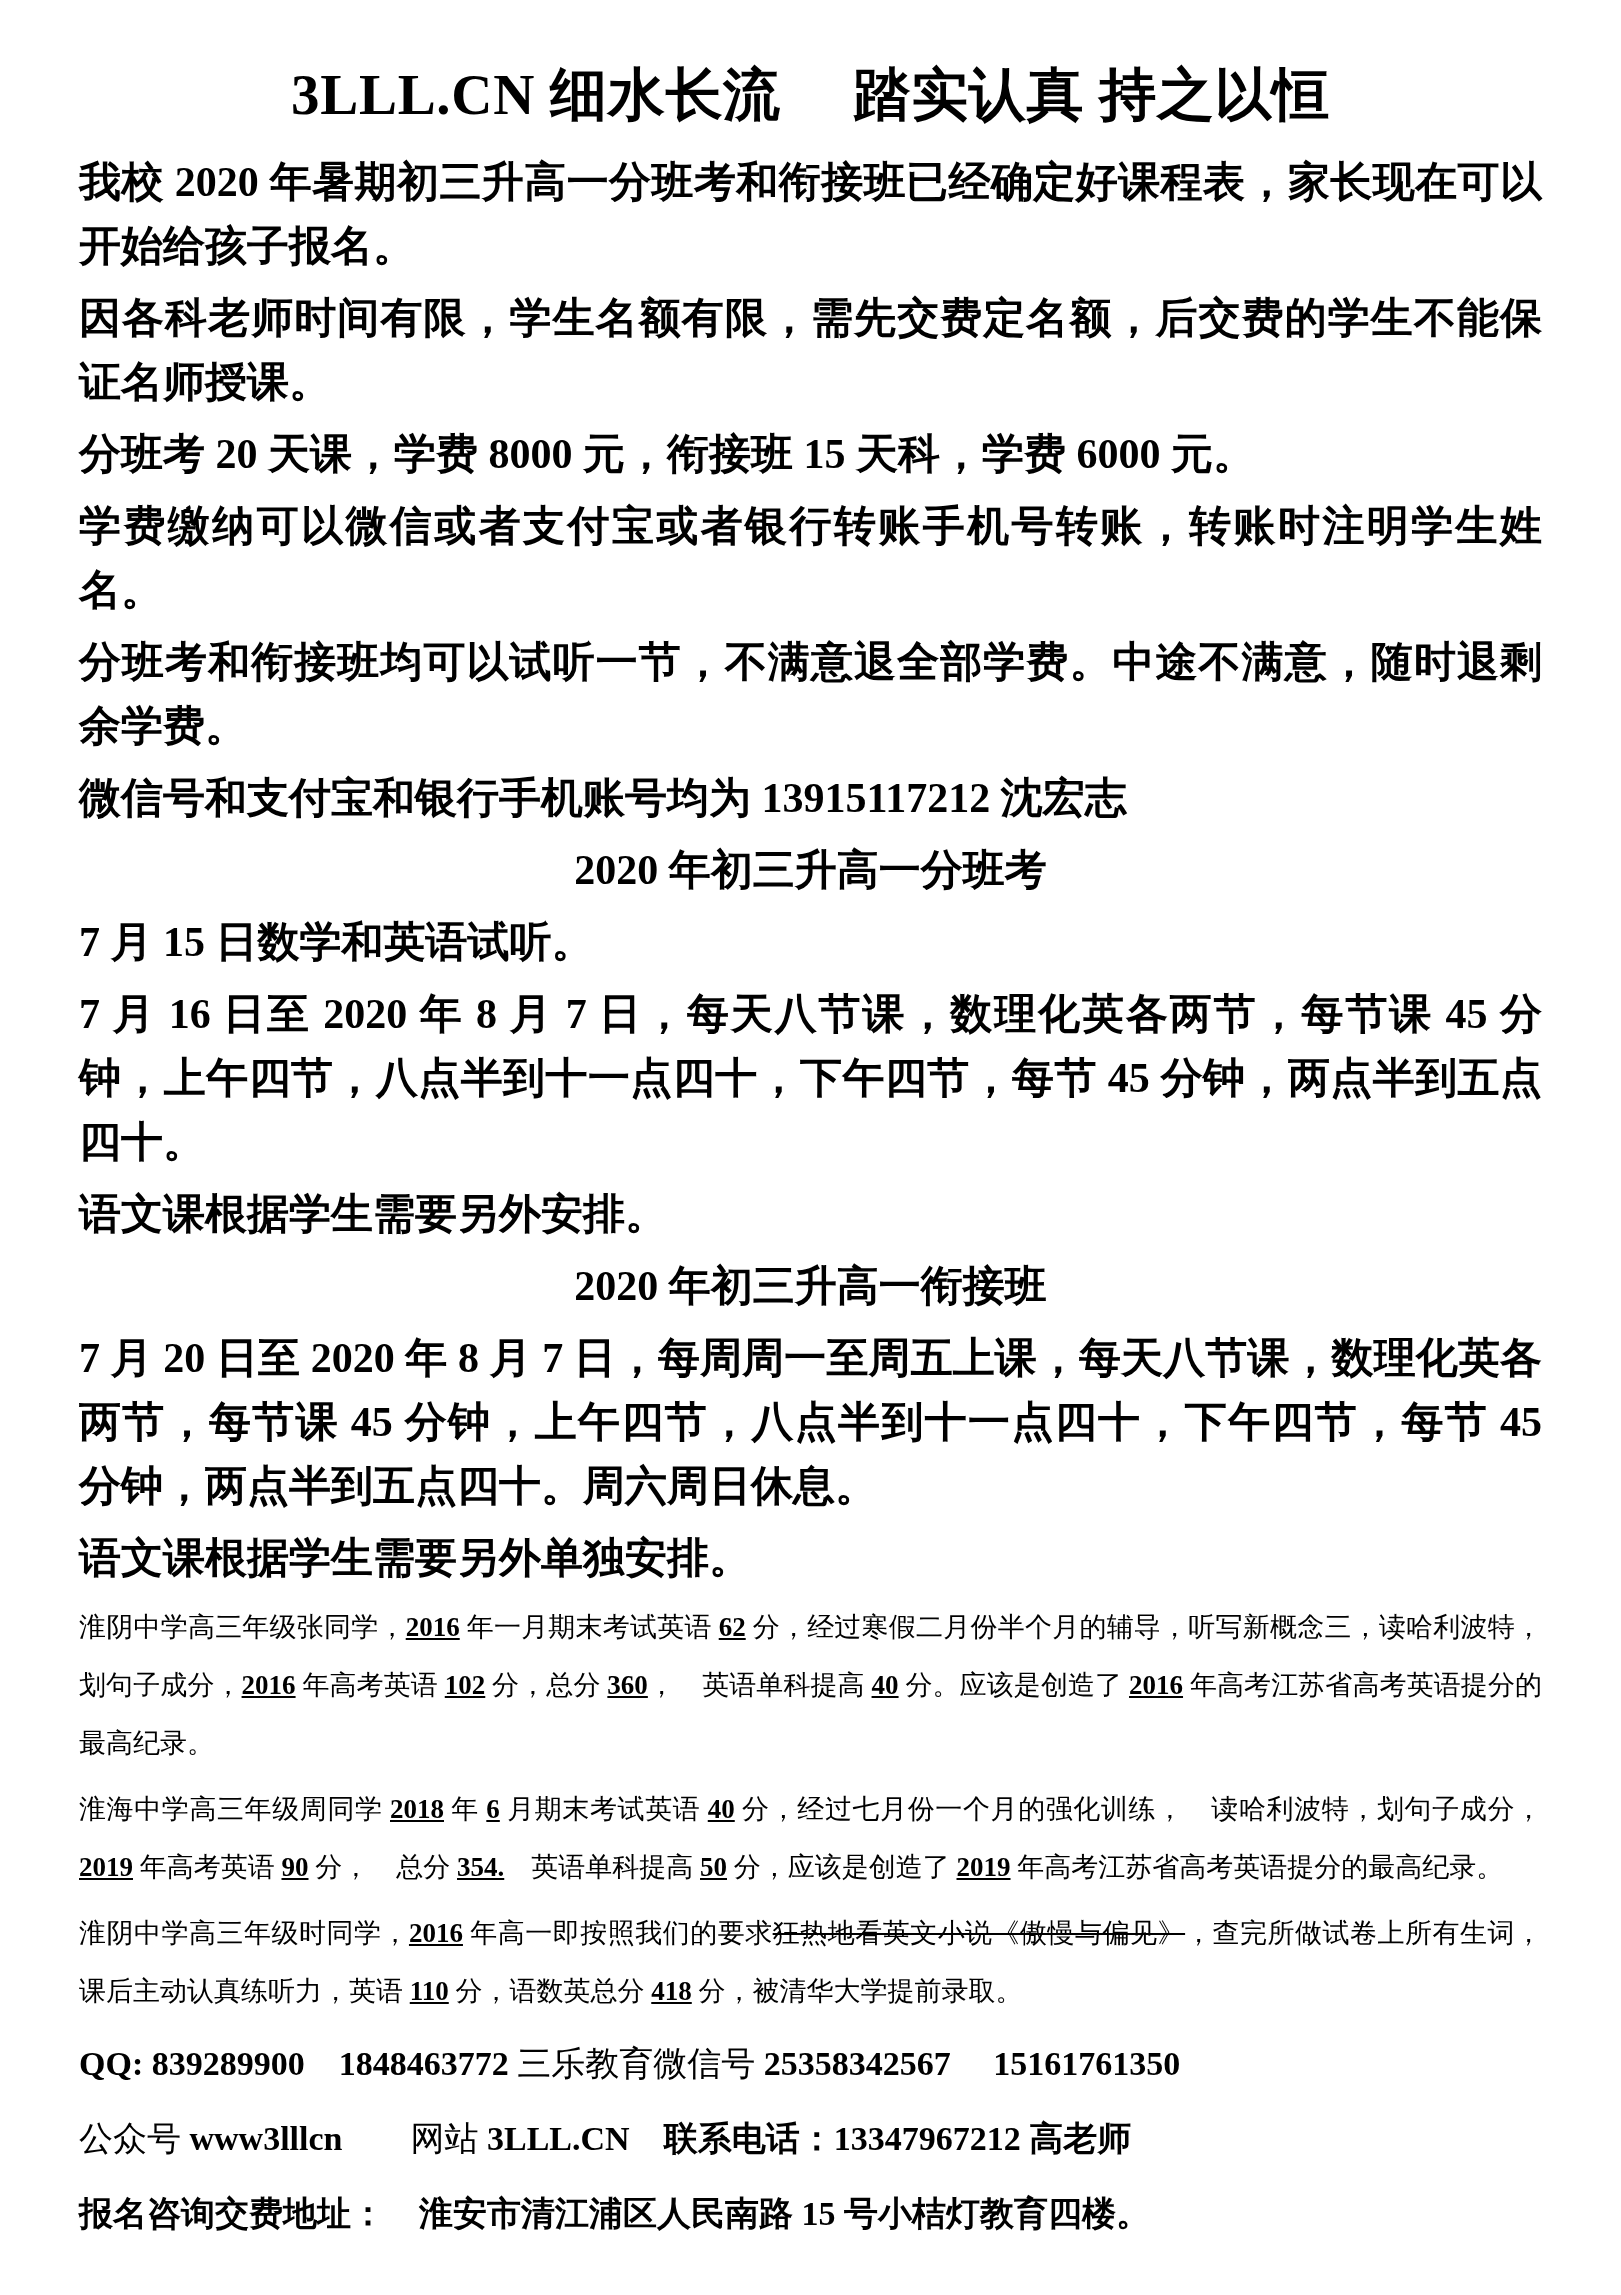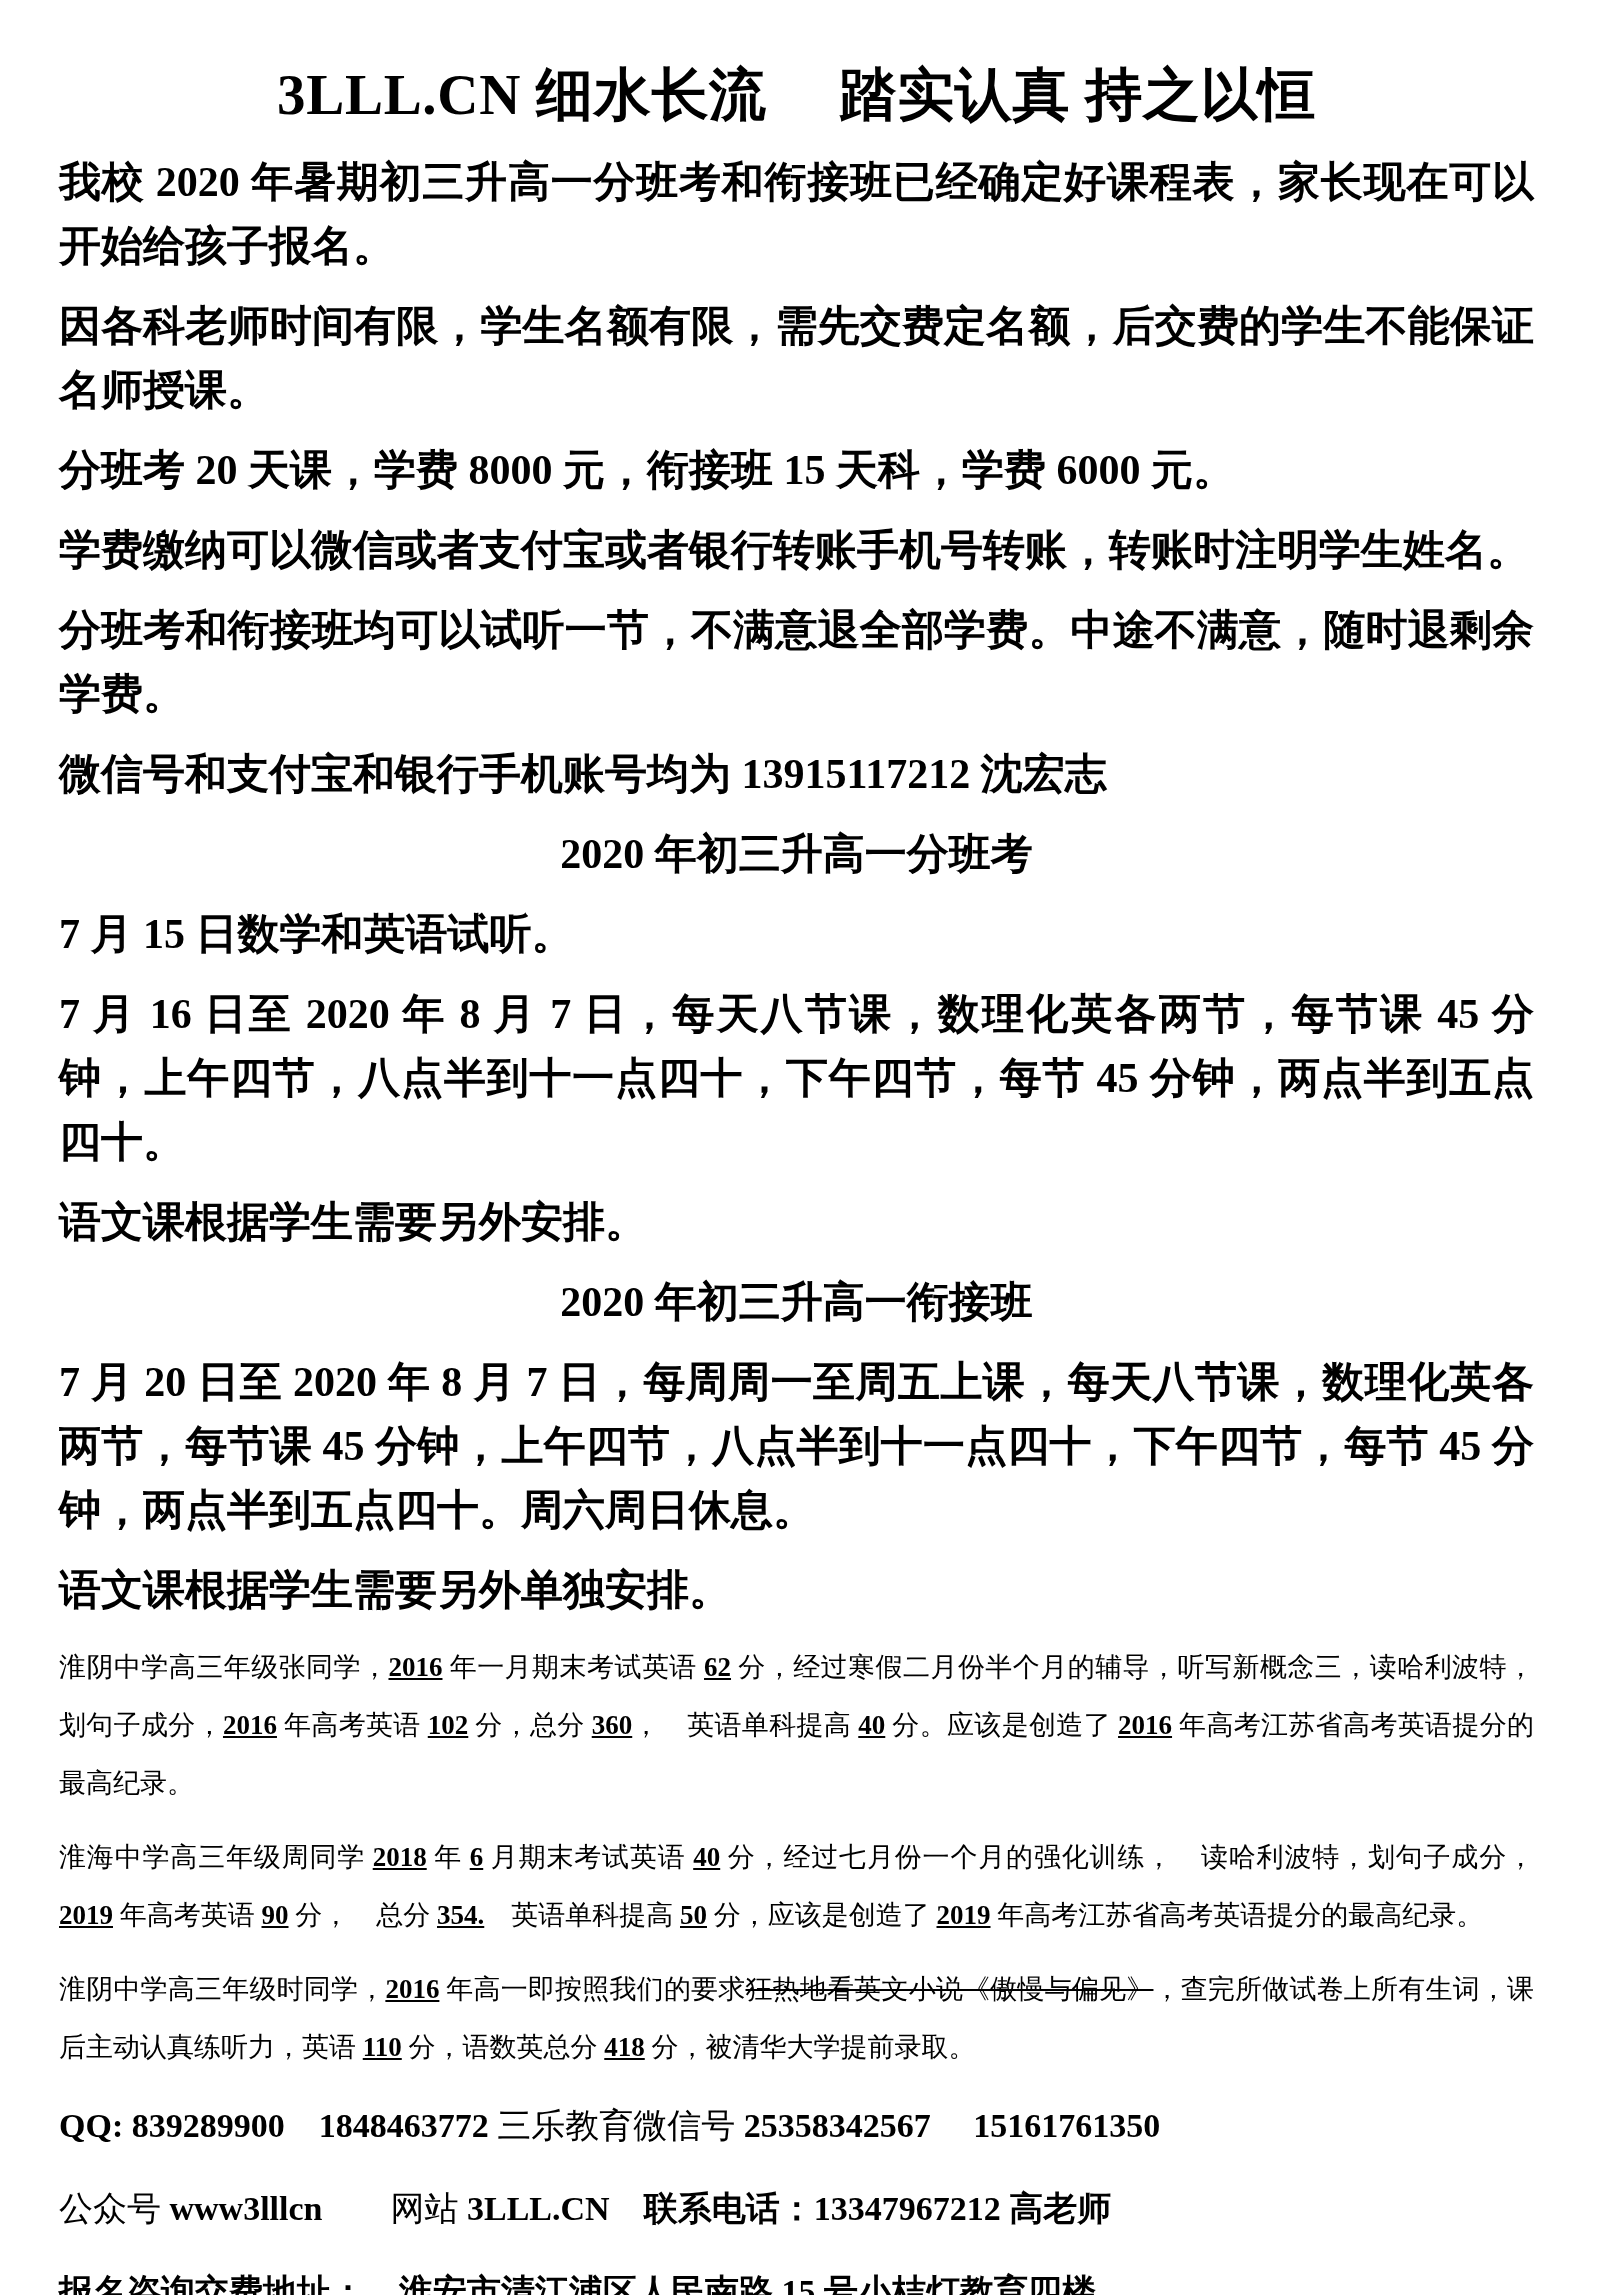--- a/index.html
+++ b/index.html
@@ -6,32 +6,32 @@
   body {
     width: 1621px; height: 2295px;
     overflow: hidden;
     color: #000000;
     font-family: "Liberation Serif", "DejaVu Serif", serif;
     box-sizing: border-box;
   }
   .page {
     width: 1621px; height: 2295px;
     box-sizing: border-box;
-    padding: 59px 71px 0 43px;
+    padding: 59px 71px 0 71px;
     background: #ffffff;
   }
   .title {
     font-size: 57px;
     font-weight: 700;
     text-align: center;
     line-height: 1.25;
     margin: 0 0 20px 0;
     letter-spacing: 0.7px;
   }
-  p { margin: 16px; }
+  p { margin: 8px; }
   .big {
     font-size: 42px;
     font-weight: 700;
     line-height: 64px;
     text-align: justify;
   }
   .big.center { text-align: center; }
   .small-heading {
     font-size: 29px;
     font-weight: 400;

